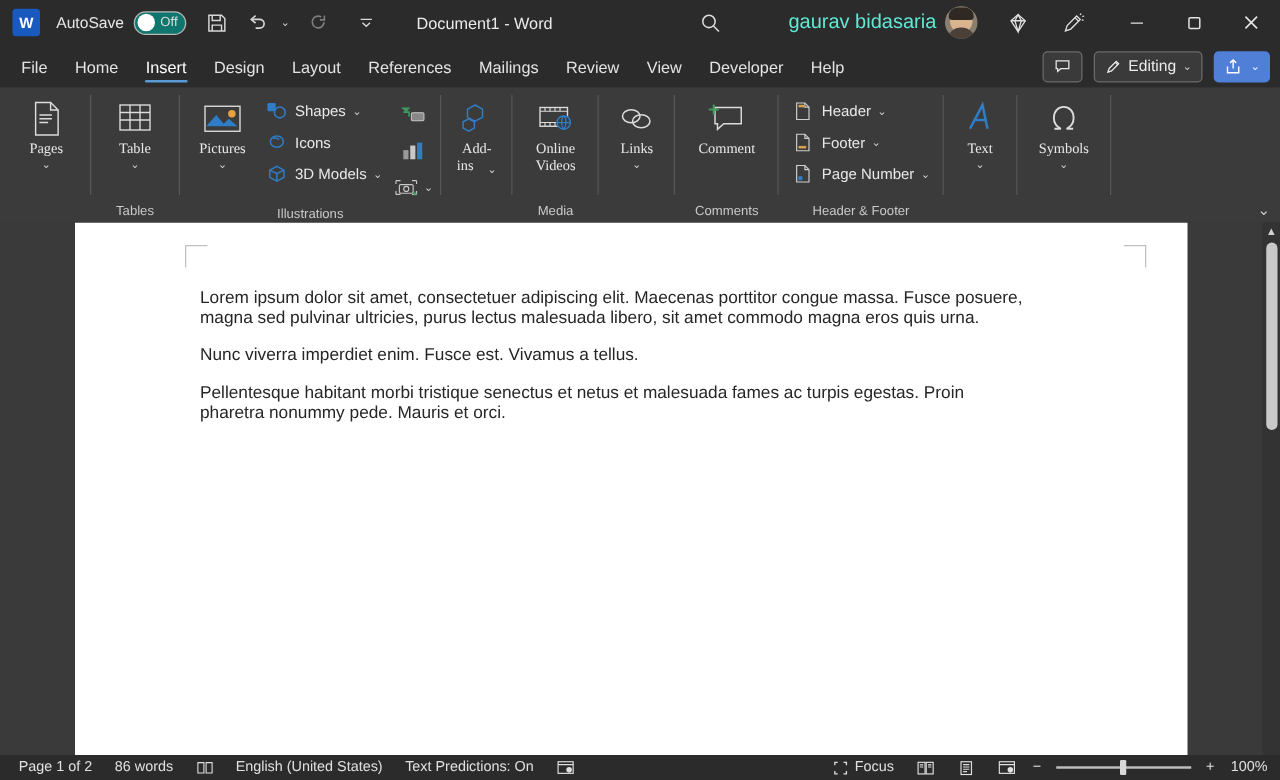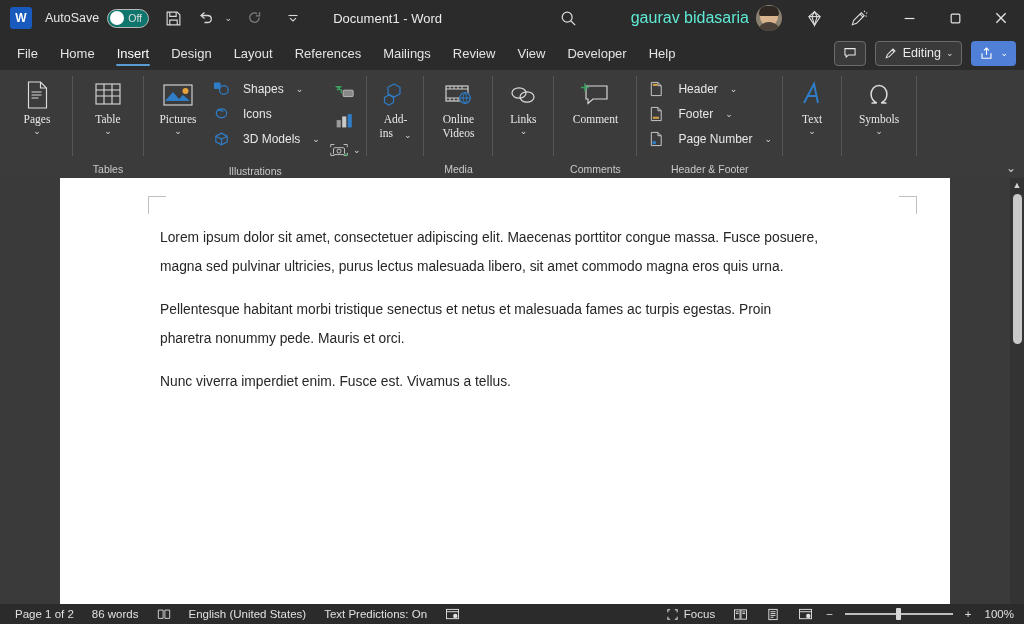--- a/index.html
+++ b/index.html
@@ -101,21 +101,21 @@
     color: #e8e8e8; font-size: 11.5px; padding-top: 3px; text-align: center;
     line-height: 13px; border-radius: 3px; font-family: Liberation Serif, serif;
   }
   .bigbtn .ico { height: 34px; display: flex; align-items: center; justify-content: center; }
   .bigbtn .lbl { margin-top: 1px; }
   .caret { font-size: 9px; line-height: 10px; color: #d6d6d6; }
 
   .smallcol { display: flex; flex-direction: column; justify-content: flex-start; gap: 1px; padding-top: 2px; }
   .smallbtn {
     height: 24px; display: flex; align-items: center; color: #e8e8e8;
-    font-size: 12px; padding: 0 4px; gap: 12px; border-radius: 3px; white-space: nowrap;
+    font-size: 12px; padding: 0 4px; gap: 5px; border-radius: 3px; white-space: nowrap;
   }
   .smallbtn .ico { width: 19px; display: flex; align-items: center; justify-content: center; }
   .iconcol { display: flex; flex-direction: column; align-items: center; gap: 3px; padding-top: 4px; }
   .icbtn { height: 26px; display: flex; align-items: center; gap: 3px; color: #e8e8e8; }
 
   .ribbon-collapse {
     position: absolute; right: 8px; bottom: 3px; color: #cfcfcf; font-size: 12px;
   }
 
   
@@ -127,22 +127,22 @@
     position: absolute; left: 60px; top: 0; width: 890px; height: 100%;
     background: #ffffff;
   }
   .page .content { position: absolute; left: 100px; top: 45px; width: 660px; }
   .corner {
     position: absolute; width: 18px; height: 18px;
   }
   .corner.tl { left: 88px; top: 18px; border-left: 1.5px solid #c0c0c0; border-top: 1.5px solid #c0c0c0; }
   .corner.tr { right: 33px; top: 18px; border-right: 1.5px solid #c0c0c0; border-top: 1.5px solid #c0c0c0; }
   .para {
-    color: #262626; font-size: 14.5px; line-height: 29px;
-    font-family: "Liberation Serif", serif; margin-bottom: 14px;
+    color: #262626; font-size: 14.5px; line-height: 16px;
+    font-family: "Liberation Serif", serif; margin-bottom: 14px; margin-top: 7px;
   }
   .para.p-sans { font-family: "Liberation Sans", sans-serif; font-size: 13.8px; }
 
   .scrollbar {
     position: absolute; right: 0; top: 0; width: 14px; height: 100%;
     background: #333333; display: flex; flex-direction: column; align-items: center;
   }
   .sb-arrow { color: #d2d2d2; font-size: 9px; height: 14px; line-height: 14px; }
   .sb-thumb {
     width: 9px; background: #c9c9c9; border-radius: 5px; margin-top: 2px;
@@ -600,22 +600,22 @@
 
     <div class="ribbon-collapse">⌄</div>
   </div>
 
   <div class="docarea">
     <div class="page">
       <div class="corner tl"></div>
       <div class="corner tr"></div>
       <div class="content">
         <p class="para p-sans">Lorem ipsum dolor sit amet, consectetuer adipiscing elit. Maecenas porttitor congue massa. Fusce posuere, magna sed pulvinar ultricies, purus lectus malesuada libero, sit amet commodo magna eros quis urna.</p>
+        <p class="para p-sans">Nunc viverra imperdiet enim. Fusce est. Vivamus a tellus.</p>
         <p class="para p-sans">Pellentesque habitant morbi tristique senectus et netus et malesuada fames ac turpis egestas. Proin pharetra nonummy pede. Mauris et orci.</p>
-        <p class="para p-sans">Nunc viverra imperdiet enim. Fusce est. Vivamus a tellus.</p>
       </div>
     </div>
 
     <div class="scrollbar">
       <div class="sb-arrow">▲</div>
       <div class="sb-thumb"></div>
     </div>
   </div>
 
   <div class="statusbar">

